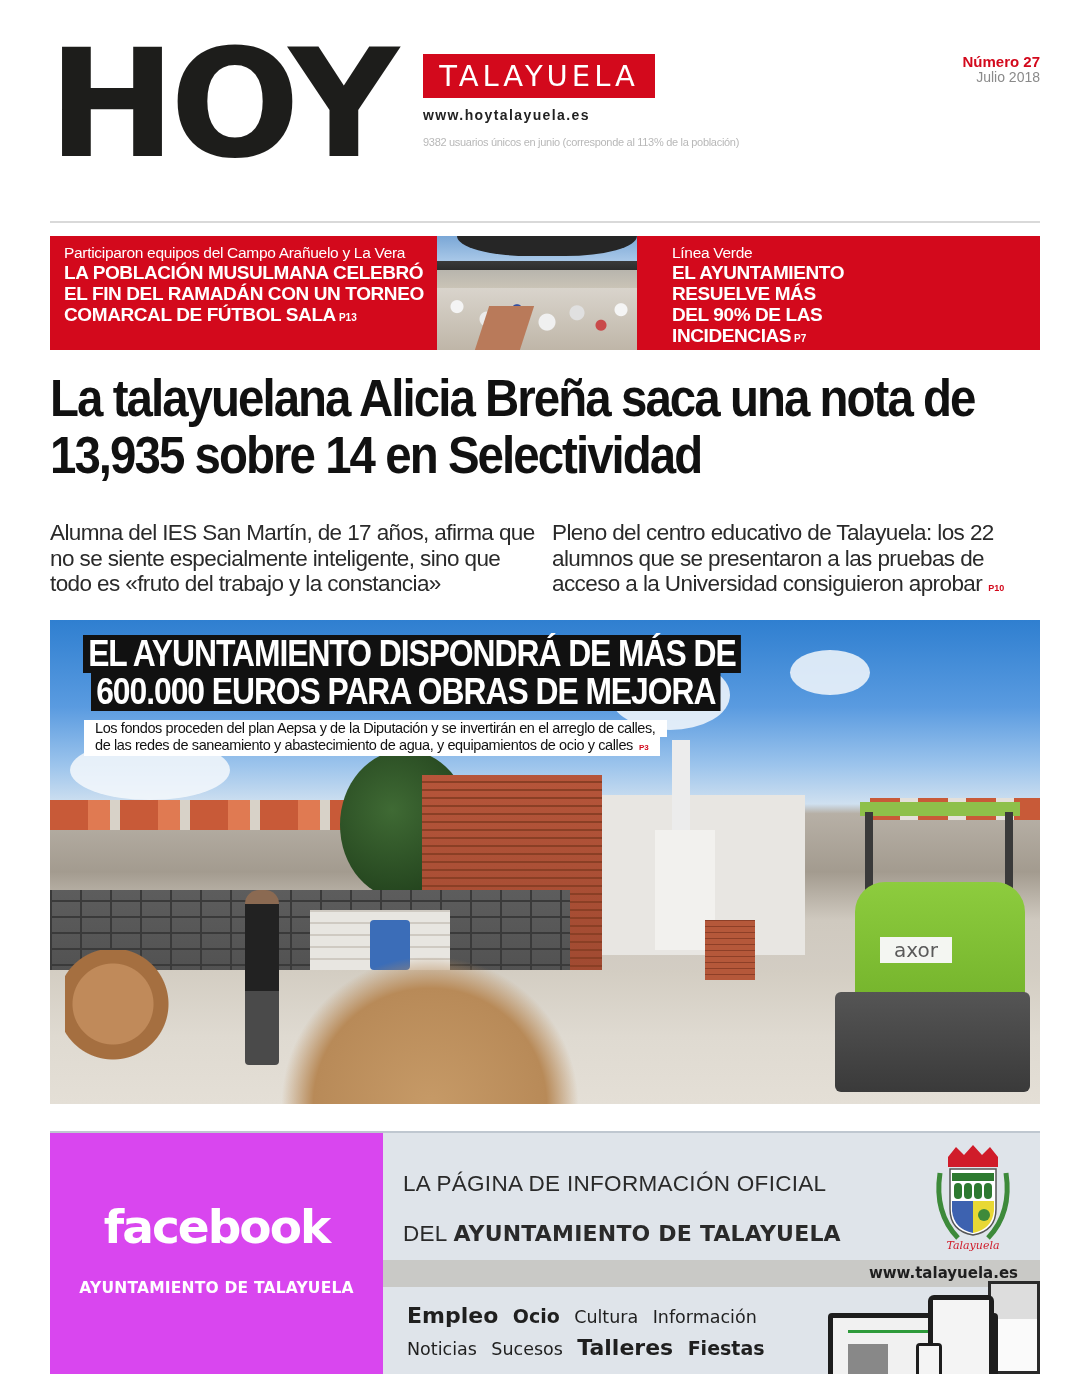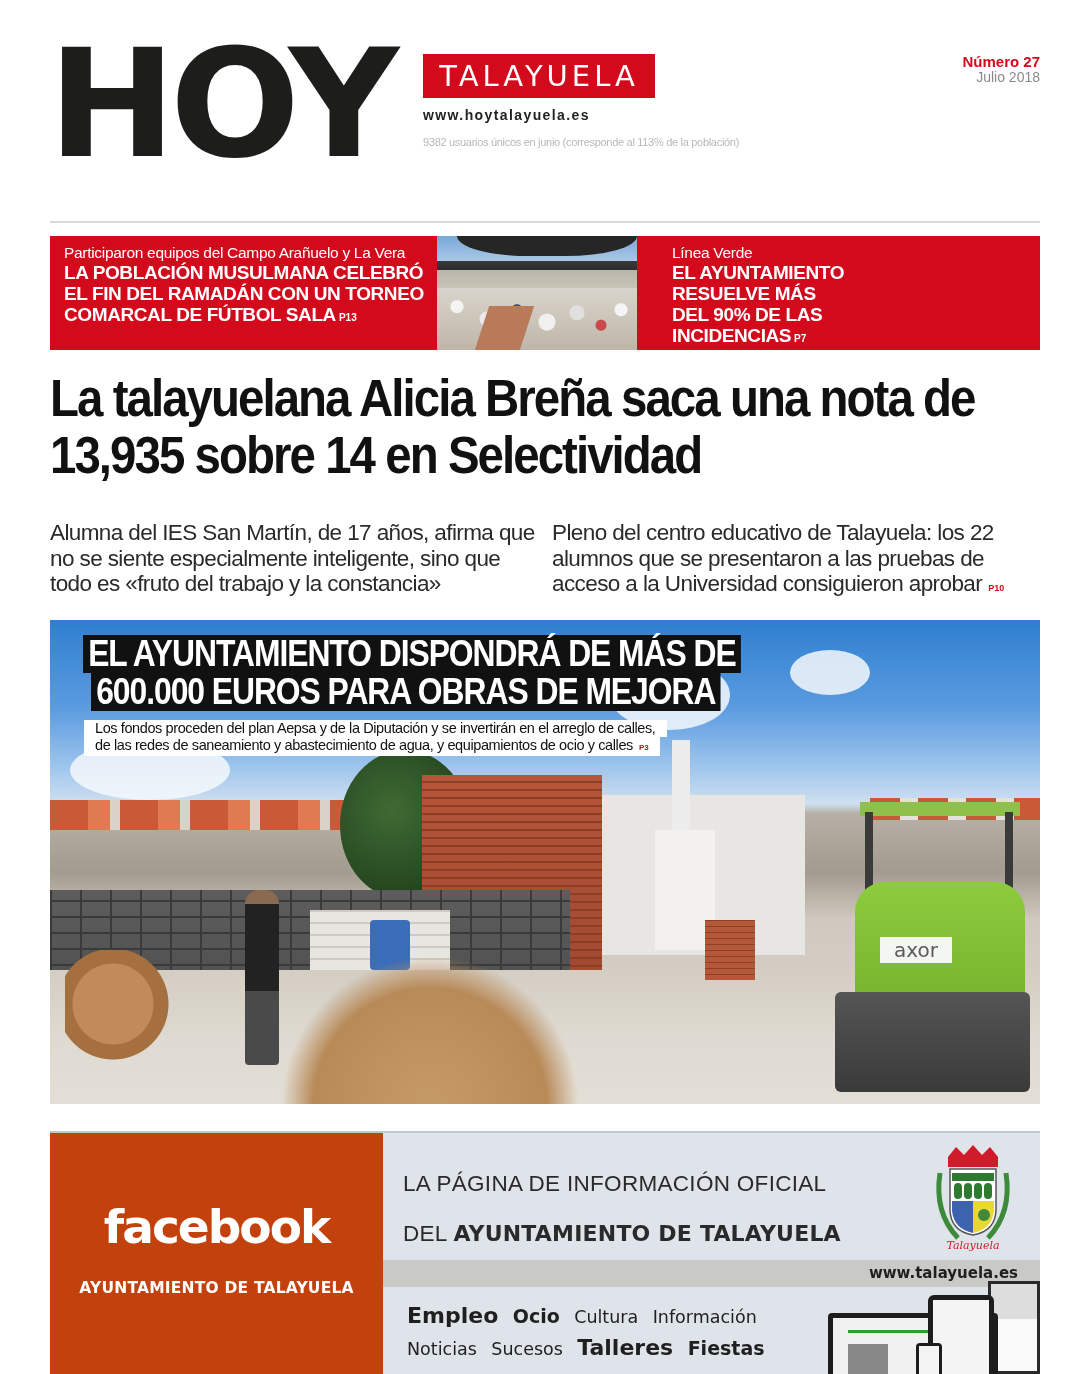--- a/index.html
+++ b/index.html
@@ -186,21 +186,21 @@
   .photo-headline .line + .line { margin-left: 8px; }
   .photo-caption {
     position: absolute; left: 34px; top: 100px; font-size: 14.5px; line-height: 17px; color: #111; letter-spacing: -0.4px;
   }
   .photo-caption .cline { display: table; background: #fff; padding: 0 11px; }
   .photo-caption .page-ref { color: #d3091c; font-size: 8px; margin-left: 6px; margin-top: 8px; }
 
   
   .ad { position: absolute; left: 50px; top: 1131px; width: 990px; height: 243px; border-top: 2px solid #bfc7d0; }
   .fb-panel {
-    position: absolute; left: 0; top: 0; width: 333px; height: 241px; background: #c2410c;
+    position: absolute; left: 0; top: 0; width: 333px; height: 241px; background: #d946ef;
     color: #fff; text-align: center;
   }
   .fb-logo {
     position: absolute; left: 0; top: 66px; width: 333px; font-family: "DejaVu Sans", sans-serif; font-weight: bold;
     font-size: 47px; letter-spacing: -2px;
   }
   .fb-sub {
     position: absolute; left: 0; top: 146px; width: 333px; font-family: "DejaVu Sans", sans-serif; font-weight: bold;
     font-size: 15.5px; letter-spacing: 0.2px;
   }

